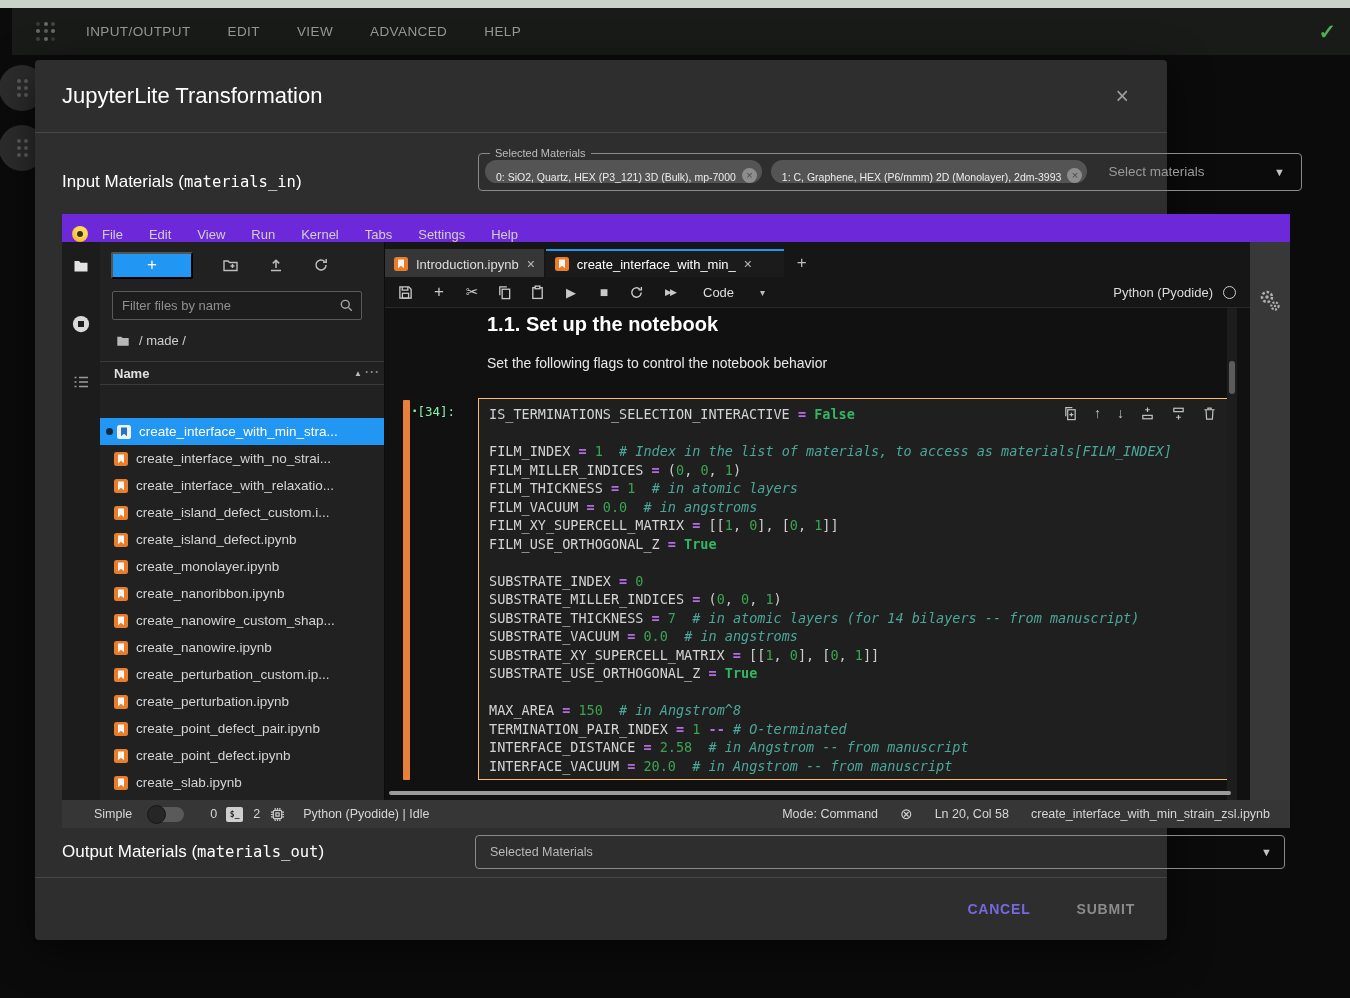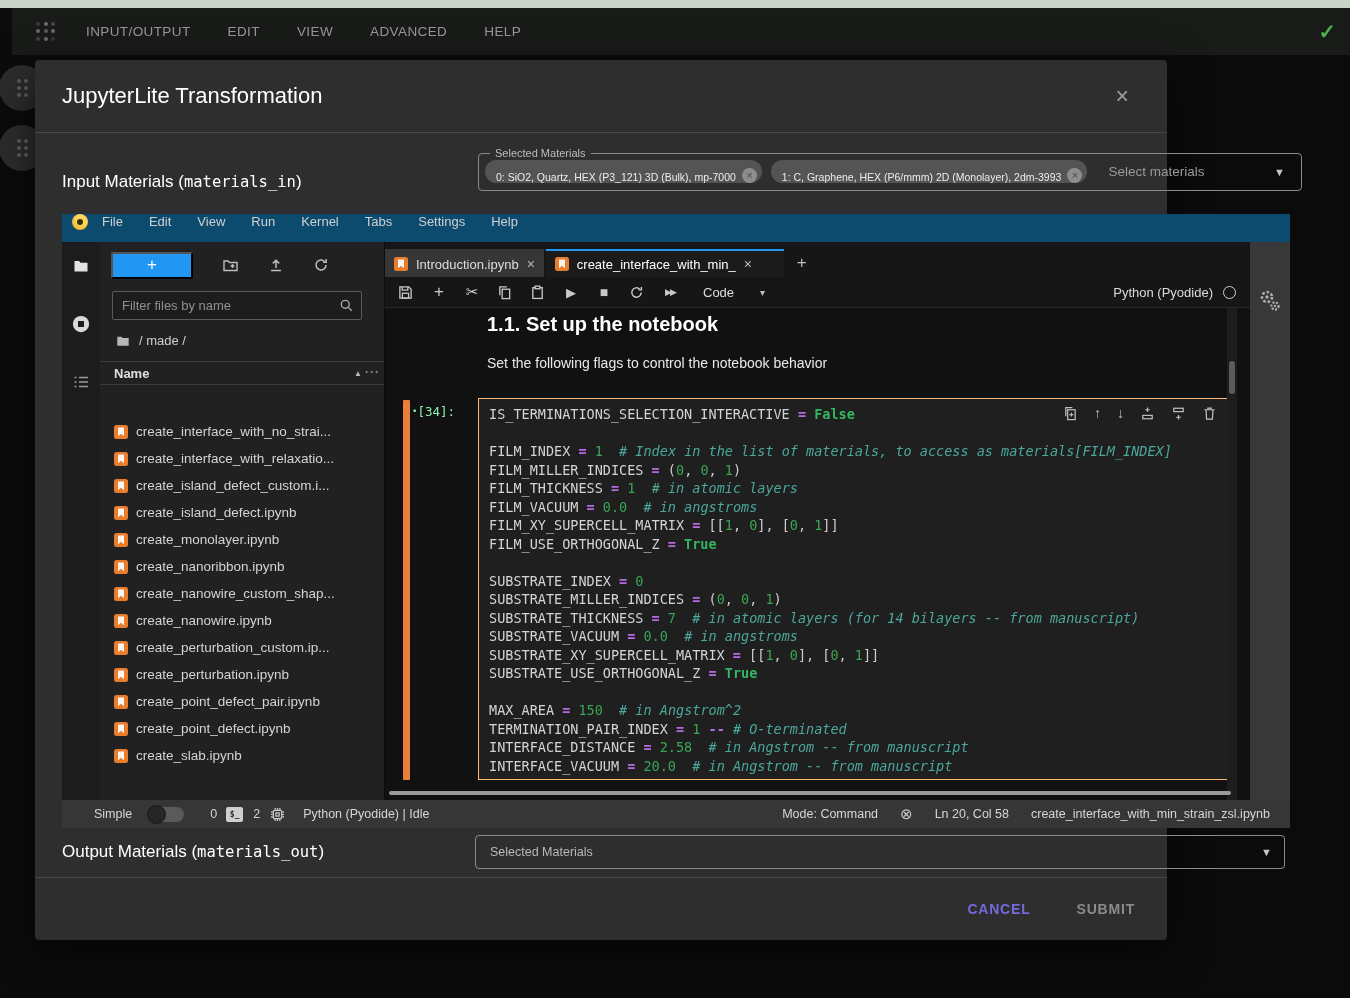--- a/index.html
+++ b/index.html
@@ -47,22 +47,22 @@
   .chip { display:flex; align-items:flex-end; background:#545454; border-radius:12px;
     height:23px; padding:0 5px 0 11px; }
   .chip-label { color:#ececec; font-size:10.5px; white-space:nowrap; }
   .chip-x { width:15px; height:15px; border-radius:50%; background:#8d8d8d; color:#4a4a4a;
     font-size:11px; line-height:15px; text-align:center; margin-left:6px; cursor:pointer; }
   .sel-placeholder { color:#9a9a9a; font-size:13.5px; margin-left:12px; }
   .sel-caret { margin-left:auto; margin-right:10px; color:#c4c4c4; font-size:11px; }
 
   
   .jframe { position:absolute; left:27px; top:154px; width:1228px; height:614px; background:#111; }
-  .jmenubar { position:absolute; top:0; left:0; width:100%; height:28px; background:#0c4a6e;
-    display:flex; align-items:flex-start; }
+  .jmenubar { position:absolute; top:0; left:0; width:100%; height:28px; background:#6d28d9;
+    display:flex; align-items:flex-end; }
   .jlogo { width:16px; height:16px; border-radius:50%; margin:0 14px 0 10px;
     background:radial-gradient(circle at 60% 35%, #ffd75e 0 35%, #e8a91d 90%); position:relative; }
   .jlogo::after { content:""; position:absolute; left:5px; top:5px; width:6px; height:6px;
     border-radius:50%; background:#3a3008; }
   #jmenu { display:flex; gap:26px; }
   #jmenu span { color:#d0d0d0; font-size:13px; cursor:pointer; }
   .jbody { position:absolute; top:28px; left:0; width:100%; height:558px; display:flex; }
 
   
   .jactivity { width:38px; background:#1c1c1c; display:flex; flex-direction:column; align-items:center; }
@@ -323,20 +323,28 @@
               <path d="M1.5 3h4.5l1.5 1.7h7v8.8h-13z" fill="#b8b8b8"></path>
             </svg>
           <span>/ made /</span>
         </div>
         <div class="jf-head">
           <span>Name</span>
           <span class="sort">▲</span>
           <span class="more">···</span>
         </div>
         <div id="file-list">
+            <div class="frow selected">
+              <span class="bullet"></span>
+              <svg width="14" height="14" viewBox="0 0 14 14">
+                <rect width="14" height="14" rx="2.5" fill="#eef2f7"></rect>
+                <path d="M4 2.6v8.6l3-2.4 3 2.4V2.6z" fill="#1565c0" opacity="0.92"></path>
+              </svg>
+              <span class="fname">create_interface_with_min_stra...</span>
+            </div>
             <div class="frow">
               <svg width="14" height="14" viewBox="0 0 14 14">
                 <rect width="14" height="14" rx="2.5" fill="#e87e2c"></rect>
                 <path d="M4 2.6v8.6l3-2.4 3 2.4V2.6z" fill="#ffffff" opacity="0.92"></path>
               </svg>
               <span class="fname">create_interface_with_no_strai...</span>
             </div>
             <div class="frow">
               <svg width="14" height="14" viewBox="0 0 14 14">
                 <rect width="14" height="14" rx="2.5" fill="#e87e2c"></rect>
@@ -499,21 +507,21 @@
                 <div class="code-line"><span class="tk-v">FILM_XY_SUPERCELL_MATRIX</span><span class="tk-p"> </span><span class="tk-o">=</span><span class="tk-p"> [[</span><span class="tk-n">1</span><span class="tk-p">, </span><span class="tk-n">0</span><span class="tk-p">], [</span><span class="tk-n">0</span><span class="tk-p">, </span><span class="tk-n">1</span><span class="tk-p">]]</span></div>
                 <div class="code-line"><span class="tk-v">FILM_USE_ORTHOGONAL_Z</span><span class="tk-p"> </span><span class="tk-o">=</span><span class="tk-p"> </span><span class="tk-b">True</span></div>
                 <div class="code-line">&nbsp;</div>
                 <div class="code-line"><span class="tk-v">SUBSTRATE_INDEX</span><span class="tk-p"> </span><span class="tk-o">=</span><span class="tk-p"> </span><span class="tk-n">0</span></div>
                 <div class="code-line"><span class="tk-v">SUBSTRATE_MILLER_INDICES</span><span class="tk-p"> </span><span class="tk-o">=</span><span class="tk-p"> (</span><span class="tk-n">0</span><span class="tk-p">, </span><span class="tk-n">0</span><span class="tk-p">, </span><span class="tk-n">1</span><span class="tk-p">)</span></div>
                 <div class="code-line"><span class="tk-v">SUBSTRATE_THICKNESS</span><span class="tk-p"> </span><span class="tk-o">=</span><span class="tk-p"> </span><span class="tk-n">7</span><span class="tk-p">  </span><span class="tk-c"># in atomic layers (for 14 bilayers -- from manuscript)</span></div>
                 <div class="code-line"><span class="tk-v">SUBSTRATE_VACUUM</span><span class="tk-p"> </span><span class="tk-o">=</span><span class="tk-p"> </span><span class="tk-n">0.0</span><span class="tk-p">  </span><span class="tk-c"># in angstroms</span></div>
                 <div class="code-line"><span class="tk-v">SUBSTRATE_XY_SUPERCELL_MATRIX</span><span class="tk-p"> </span><span class="tk-o">=</span><span class="tk-p"> [[</span><span class="tk-n">1</span><span class="tk-p">, </span><span class="tk-n">0</span><span class="tk-p">], [</span><span class="tk-n">0</span><span class="tk-p">, </span><span class="tk-n">1</span><span class="tk-p">]]</span></div>
                 <div class="code-line"><span class="tk-v">SUBSTRATE_USE_ORTHOGONAL_Z</span><span class="tk-p"> </span><span class="tk-o">=</span><span class="tk-p"> </span><span class="tk-b">True</span></div>
                 <div class="code-line">&nbsp;</div>
-                <div class="code-line"><span class="tk-v">MAX_AREA</span><span class="tk-p"> </span><span class="tk-o">=</span><span class="tk-p"> </span><span class="tk-n">150</span><span class="tk-p">  </span><span class="tk-c"># in Angstrom^2</span></div>
+                <div class="code-line"><span class="tk-v">MAX_AREA</span><span class="tk-p"> </span><span class="tk-o">=</span><span class="tk-p"> </span><span class="tk-n">150</span><span class="tk-p">  </span><span class="tk-c"># in Angstrom^8</span></div>
                 <div class="code-line"><span class="tk-v">TERMINATION_PAIR_INDEX</span><span class="tk-p"> </span><span class="tk-o">=</span><span class="tk-p"> </span><span class="tk-n">1</span><span class="tk-p"> </span><span class="tk-o">--</span><span class="tk-p"> </span><span class="tk-c"># O-terminated</span></div>
                 <div class="code-line"><span class="tk-v">INTERFACE_DISTANCE</span><span class="tk-p"> </span><span class="tk-o">=</span><span class="tk-p"> </span><span class="tk-n">2.58</span><span class="tk-p">  </span><span class="tk-c"># in Angstrom -- from manuscript</span></div>
                 <div class="code-line"><span class="tk-v">INTERFACE_VACUUM</span><span class="tk-p"> </span><span class="tk-o">=</span><span class="tk-p"> </span><span class="tk-n">20.0</span><span class="tk-p">  </span><span class="tk-c"># in Angstrom -- from manuscript</span></div>
               </div>
             <div class="cell-toolbar">
               <span class="cicon">
                 <svg class="ic" width="15" height="15" viewBox="0 0 16 16" fill="none" stroke="currentColor" stroke-width="1.3">
                     <rect x="5" y="4" width="8" height="10.5"></rect>
                     <path d="M3 11V1.8h7M9 7.2v4.1M6.9 9.2h4.2"></path>
                   </svg>

